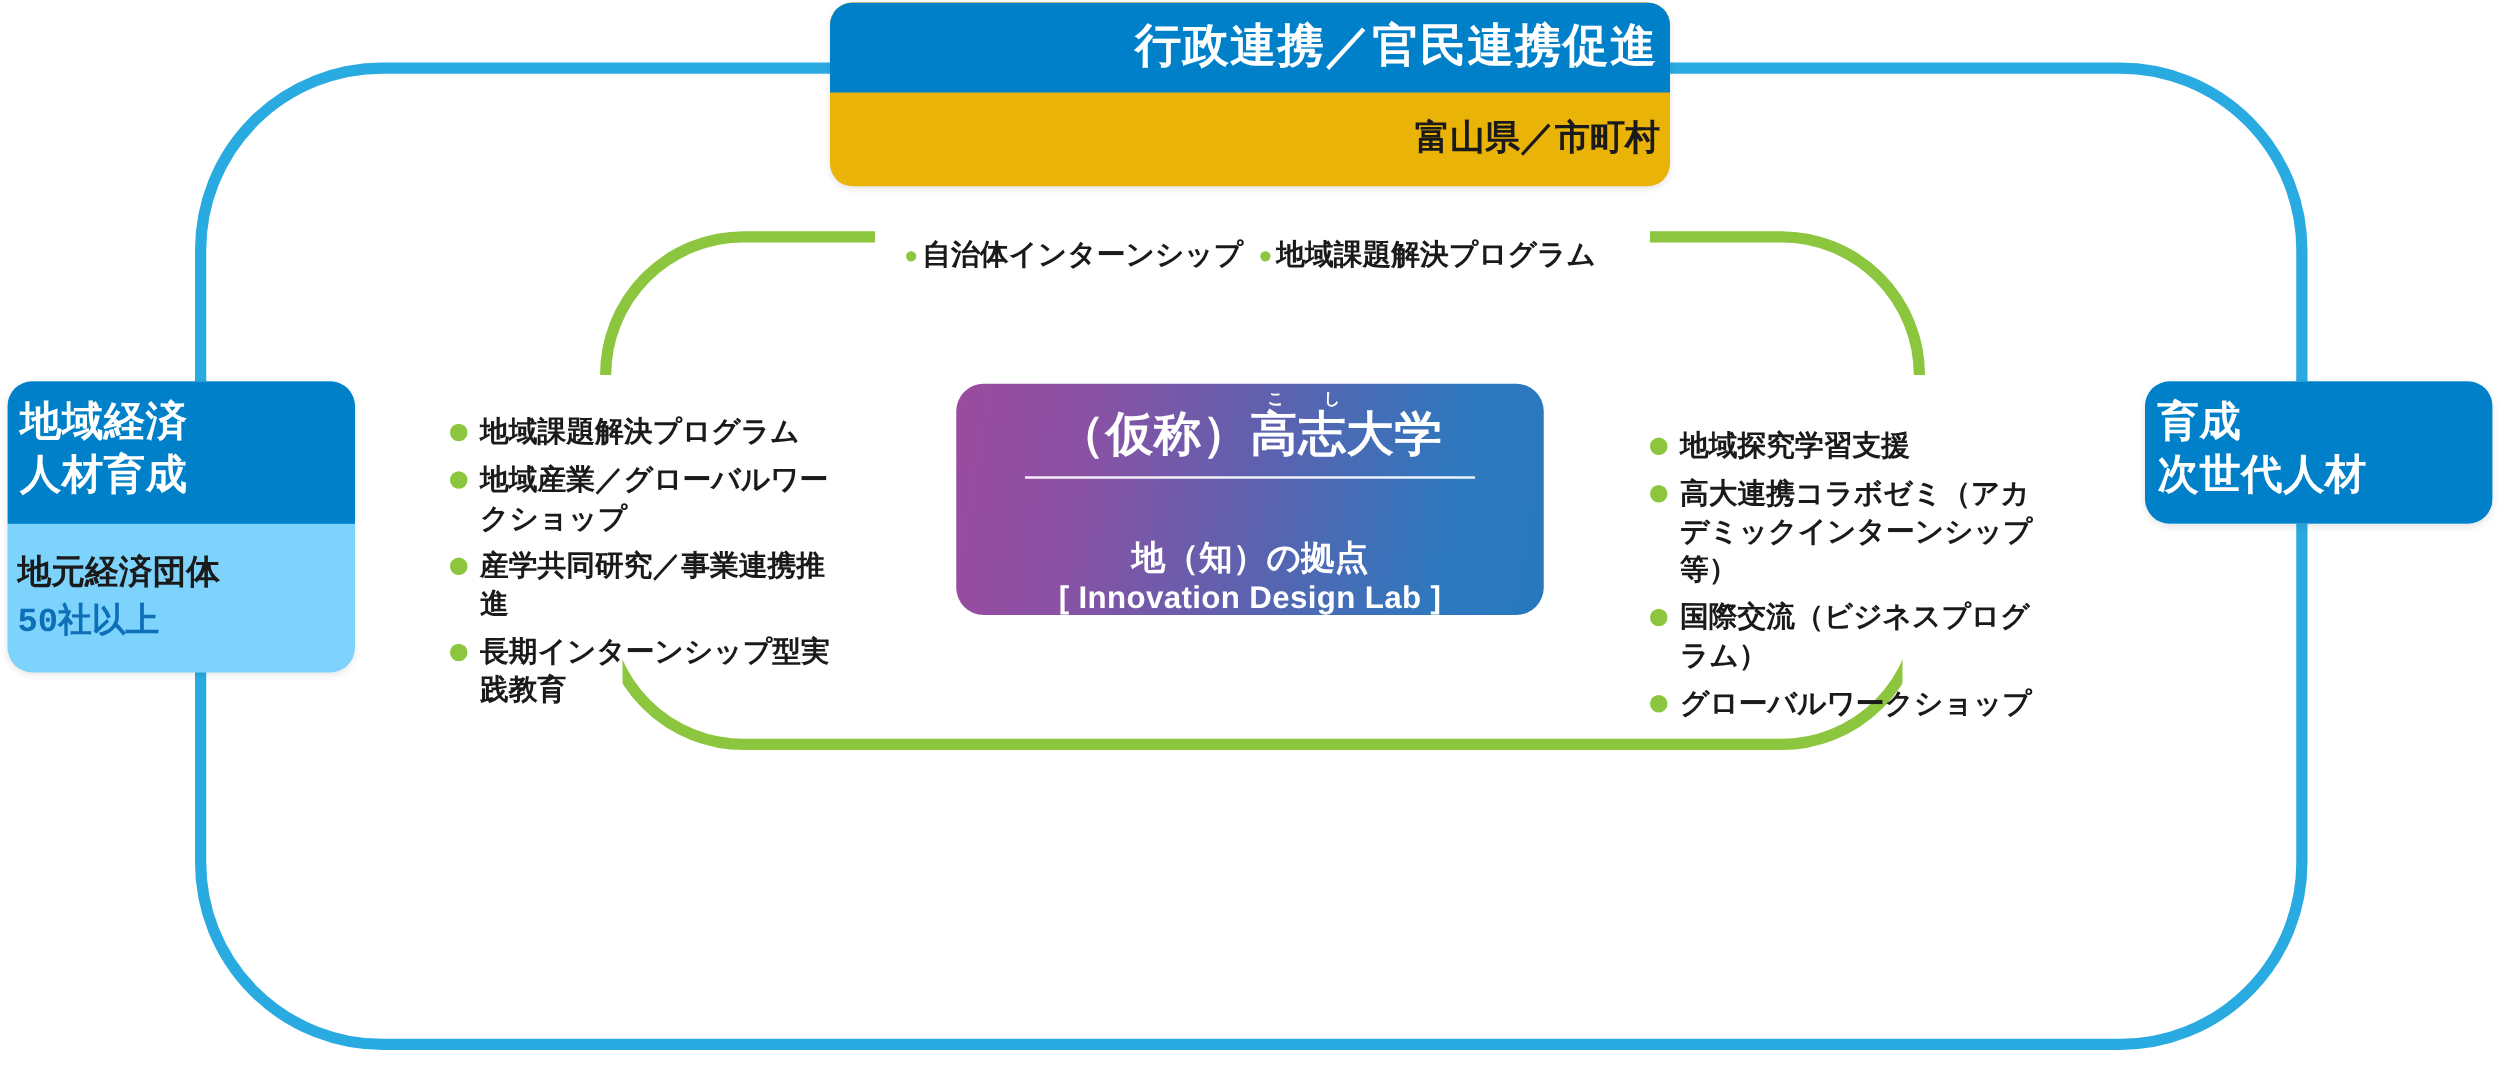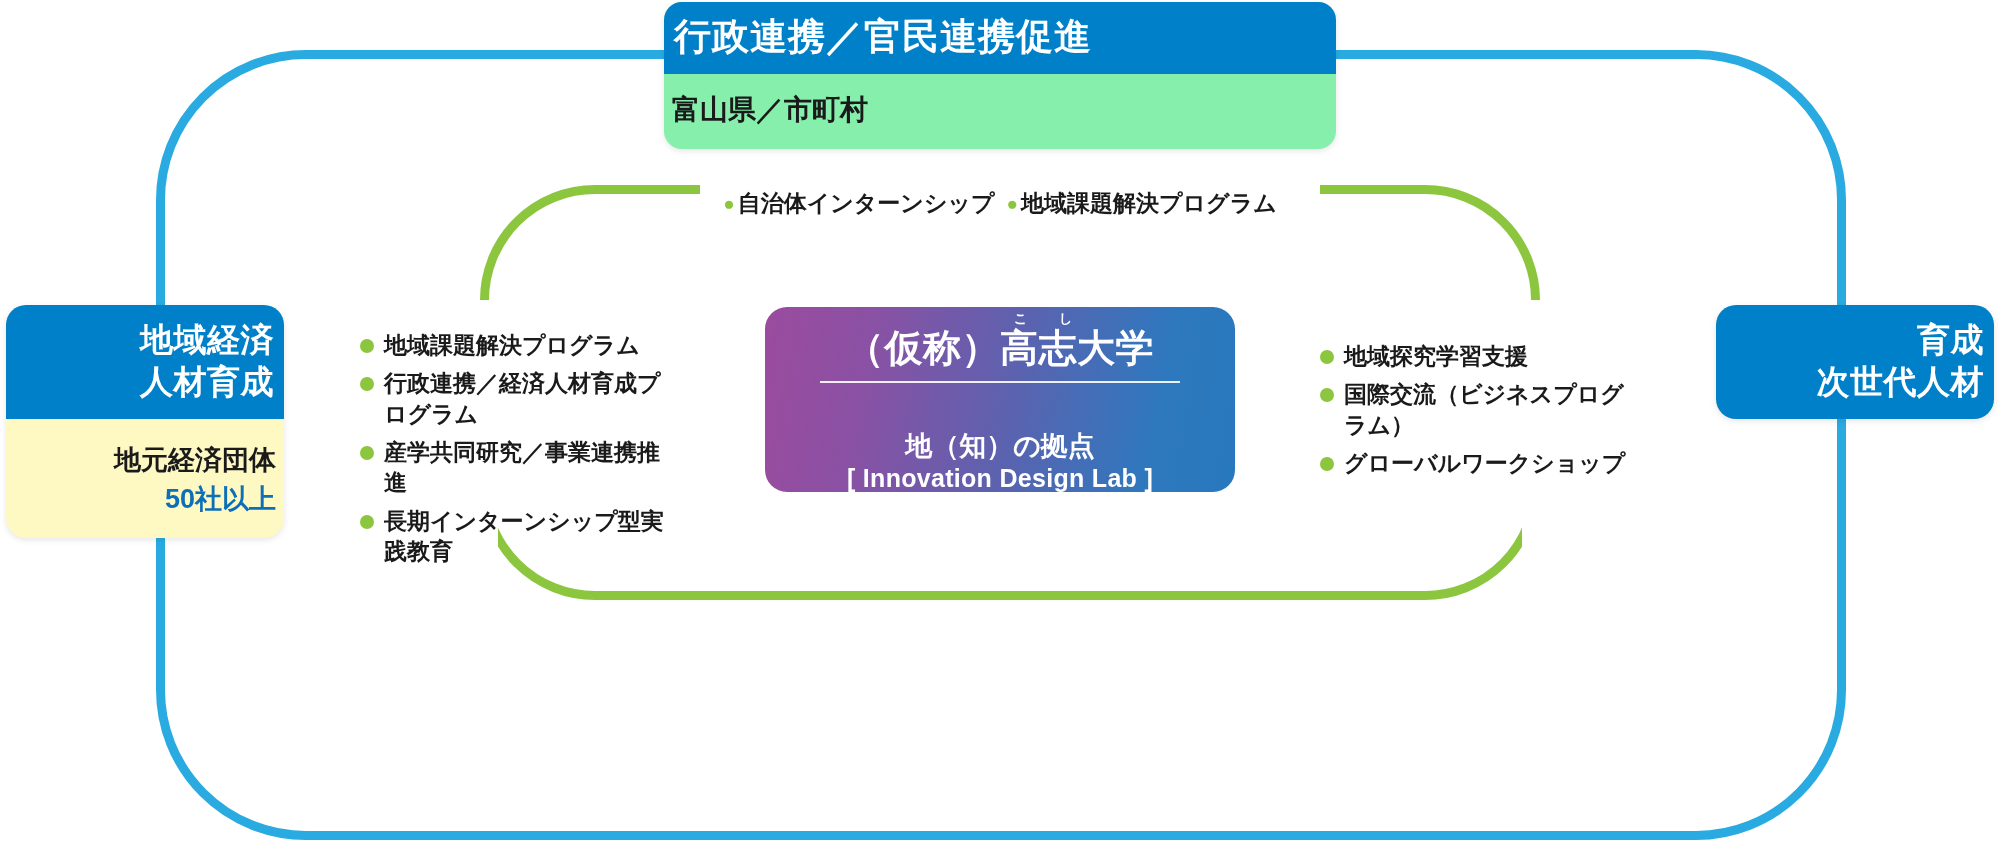--- a/index.html
+++ b/index.html
@@ -49,26 +49,27 @@
     background: #ffffff;
     z-index: 3;
   }
   .gm-top      { left: 700px;  top: 178px; width: 620px; height: 24px; }
   .gm-left     { left: 472px;  top: 300px; width: 26px;  height: 300px; }
   .gm-right    { left: 1522px; top: 300px; width: 26px;  height: 300px; }
 
   
   .side-card {
     position: absolute;
-    background: #fef9c3;
+    background: #7dd3fc;
     border-radius: 20px;
     box-shadow: 0 2px 6px rgba(0,0,0,0.10);
     z-index: 6;
-    text-align: right;
+    text-align: left;
     overflow: hidden;
+    font-family: Liberation Mono, monospace;
   }
   .side-card .cap {
     background: #0080C8;
     color: #ffffff;
     font-weight: bold;
     font-size: 33px;
     line-height: 1.28;
     padding: 14px 10px 16px;
     letter-spacing: 0.5px;
   }
@@ -85,25 +86,25 @@
 
   #card-left  { left: 6px;    top: 305px; width: 278px; }
   #card-right { left: 1716px; top: 305px; width: 278px; }
 
   
   #card-top {
     position: absolute;
     left: 664px;
     top: 2px;
     width: 672px;
-    background: #86efac;
+    background: #eab308;
     border-radius: 18px;
     box-shadow: 0 2px 6px rgba(0,0,0,0.10);
     z-index: 6;
-    text-align: left;
+    text-align: right;
     overflow: hidden;
   }
   #card-top .cap {
     background: #0080C8;
     color: #ffffff;
     font-weight: bold;
     font-size: 37px;
     line-height: 1.25;
     padding: 12px 10px 14px;
     letter-spacing: 1px;
@@ -261,27 +262,28 @@
 
   <div id="card-right" class="side-card">
     <div class="cap">
       <div>育成</div>
       <div>次世代人材</div>
     </div>
   </div>
 
   <div id="col-left" class="bul-col">
     <div class="item">地域課題解決プログラム</div>
-    <div class="item">行政連携／経済人材育成プログラム</div>
+    <div class="item">地域産業／グローバルワークショップ</div>
     <div class="item">産学共同研究／事業連携推進</div>
     <div class="item">長期インターンシップ型実践教育</div>
   </div>
 
   <div id="col-right" class="bul-col">
     <div class="item">地域探究学習支援</div>
+    <div class="item">高大連携コラボゼミ（アカデミックインターンシップ等）</div>
     <div class="item">国際交流（ビジネスプログラム）</div>
     <div class="item">グローバルワークショップ</div>
   </div>
 
   <div id="hub">
     <div class="hub-title"><span>（仮称）</span><span class="ruby-wrap"><span class="ruby">こ し</span><span>高志</span></span><span>大学</span></div>
     <div class="rule"></div>
     <div class="hub-sub1">地（知）の拠点</div>
     <div class="hub-sub2">[ Innovation Design Lab ]</div>
   </div>

